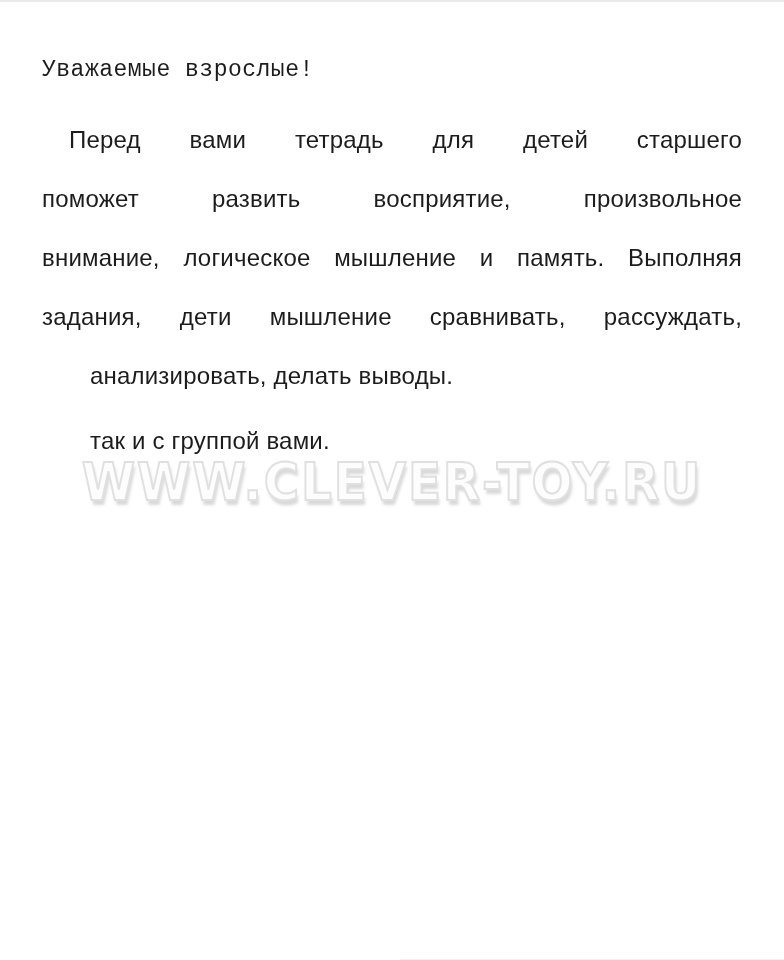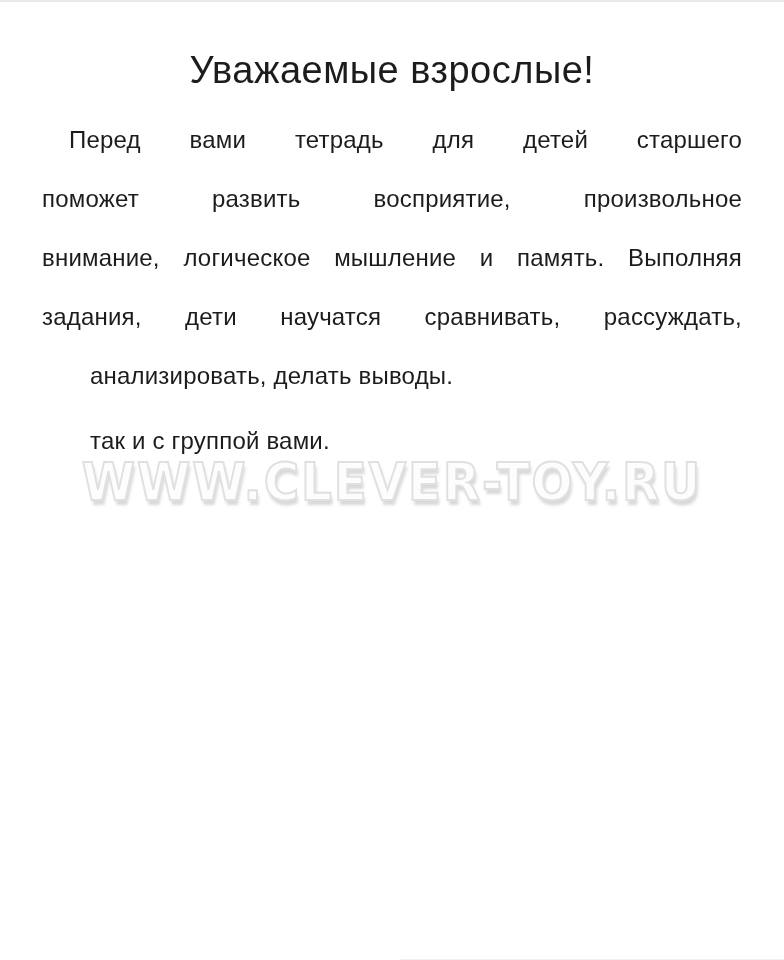--- a/index.html
+++ b/index.html
@@ -44,24 +44,25 @@
     z-index: 1;
     user-select: none;
   }
   .content {
     position: relative;
     z-index: 2;
     padding: 0 42px;
   }
   .doc-title {
     margin-top: 41px;
-    font-size: 38px;
+    font-size: 23px;
     line-height: 59px;
-    text-align: center;
+    text-align: left;
     letter-spacing: 0.5px;
+    font-family: Liberation Mono, monospace;
   }
   .para {
     margin: 0;
     font-size: 24px;
     line-height: 59px;
     letter-spacing: 0.2px;
   }
   .para-1 { margin-top: 10px; }
   .para-2 { margin-top: 6px; }
   .line {
@@ -87,21 +88,21 @@
   <div class="watermark">WWW.CLEVER-TOY.RU</div>
 
   <div class="content">
 
     <div class="doc-title">Уважаемые взрослые!</div>
 
     <div class="para para-1">
       <div class="line indent">Перед вами тетрадь для детей старшего</div>
       <div class="line">поможет развить восприятие, произвольное</div>
       <div class="line">внимание, логическое мышление и память. Выполняя</div>
-      <div class="line">задания, дети научатся сравнивать, рассуждать,</div>
+      <div class="line">задания, дети мышление сравнивать, рассуждать,</div>
       <div class="line last">анализировать, делать выводы.</div>
     </div>
 
     <div class="para para-2">
       <div class="line last">так и с группой вами.</div>
     </div>
 
   </div>
 
   <div class="edge-line-bottom"></div>

